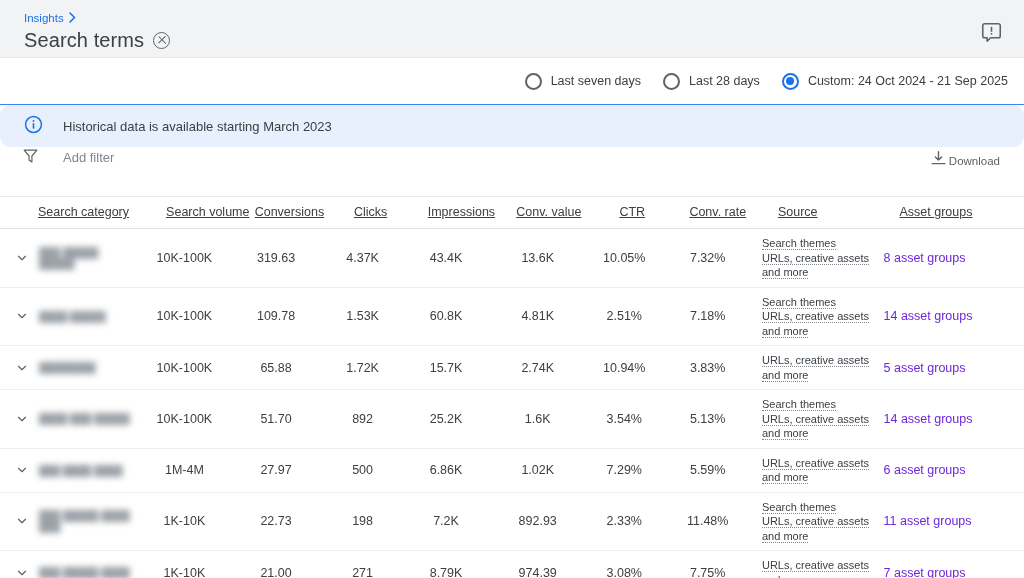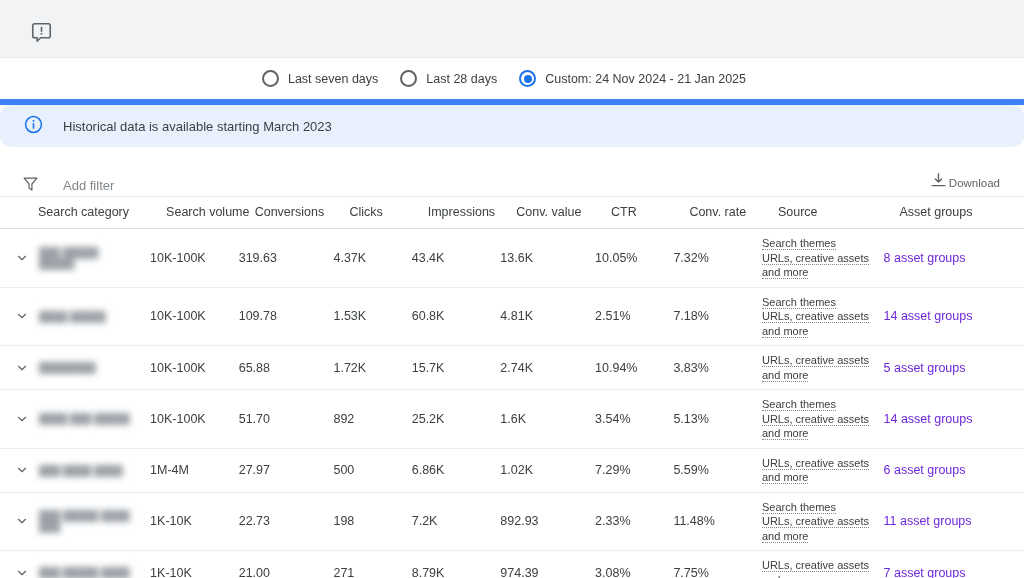--- a/index.html
+++ b/index.html
@@ -78,24 +78,24 @@
   .feedback-btn {
     width: 34px; height: 34px;
     display: flex; align-items: center; justify-content: center;
     cursor: pointer; margin-top: 7px;
   }
 
   
   .daterange-bar {
     height: 47px;
     background: #ffffff;
-    border-bottom: 6px solid #3b82f6;
-    display: flex;
-    align-items: center;
-    justify-content: center;
+    border-bottom: 1px solid #3b82f6;
+    display: flex;
+    align-items: center;
+    justify-content: flex-end;
     padding-right: 16px;
     gap: 22px;
   }
   .radio-opt {
     display: flex;
     align-items: center;
     gap: 9px;
     cursor: pointer;
     font-size: 12.5px;
     color: #3c4043;
@@ -132,21 +132,21 @@
   .info-banner-text {
     font-size: 13px;
     color: #3c4043;
   }
 
   
   .toolbar {
     height: 50px;
     background: #fff;
     display: flex;
-    align-items: flex-end;
+    align-items: flex-start;
     padding: 0 16px 0 22px;
     border-bottom: 1px solid #e8eaed;
     position: relative;
   }
   .filter-group {
     display: flex;
     align-items: center;
     gap: 24px;
     cursor: pointer;
   }
@@ -173,22 +173,23 @@
   table { width: 100%; border-collapse: collapse; table-layout: fixed; }
 
   thead th {
     font-size: 12.5px;
     font-weight: 400;
     color: #3c4043;
     padding: 8px 10px 9px 26px;
     border-bottom: 1px solid #e0e0e0;
     white-space: nowrap;
     vertical-align: middle;
-  }
-  th.num, td.num { text-align: left; }
+    text-decoration: underline;
+  }
+  th.num, td.num { text-align: center; }
   th.txt, td.txt { text-align: left; }
 
   col.c-cat    { width: 136px; }
   col.c-vol    { width: 86px; }
   col.c-conv   { width: 92px; }
   col.c-clicks { width: 76px; }
   col.c-impr   { width: 86px; }
   col.c-value  { width: 92px; }
   col.c-ctr    { width: 76px; }
   col.c-rate   { width: 86px; }
@@ -243,41 +244,55 @@
   .asset-link {
     font-size: 12.5px;
     color: #6d28d9;
     cursor: pointer;
   }
 </style>
 </head>
 <body>
 
 <div class="page-header">
+  <div class="header-left">
+    <div class="breadcrumb">
+      <span class="breadcrumb-link">Insights</span>
+      <span class="breadcrumb-chevron">
+        <svg width="7" height="11" viewBox="0 0 7 11">
+            <path d="M1 1l4.5 4.5L1 10" stroke="#1a73e8" stroke-width="1.6" fill="none" stroke-linecap="round" stroke-linejoin="round"></path>
+          </svg>
+      </span>
+    </div>
+    <div class="title-row">
+      <span class="page-title">Search terms</span>
+      <span class="close-chip"></span>
+    </div>
+  </div>
   <div class="feedback-btn">
     <svg width="21" height="21" viewBox="0 0 24 24">
       <path d="M20 2H4a2 2 0 0 0-2 2v12a2 2 0 0 0 2 2h3v4l4-4h9a2 2 0 0 0 2-2V4a2 2 0 0 0-2-2z" fill="none" stroke="#5f6368" stroke-width="1.8" stroke-linejoin="round"></path>
       <rect x="11.1" y="5.6" width="1.8" height="5.6" fill="#5f6368"></rect>
       <rect x="11.1" y="12.6" width="1.8" height="1.8" fill="#5f6368"></rect>
     </svg>
   </div>
 </div>
 
 <div class="daterange-bar">
   <div class="radio-opt">
     <span class="radio-mark"></span>
     <span>Last seven days</span>
   </div>
   <div class="radio-opt">
     <span class="radio-mark"></span>
     <span>Last 28 days</span>
   </div>
   <div class="radio-opt selected">
     <span class="radio-mark"></span>
-    <span>Custom: 24 Nov 2024 - 21 Jan 2025</span>
+    <span>Custom: 24 Oct 2024 - 21 Sep 2025</span>
   </div>
 </div>
 
 <div class="info-banner">
   <span>
     <svg width="19" height="19" viewBox="0 0 24 24">
       <circle cx="12" cy="12" r="10" fill="none" stroke="#1a73e8" stroke-width="1.9"></circle>
       <rect x="11" y="10.3" width="2" height="7" fill="#1a73e8"></rect>
       <rect x="11" y="6.4" width="2" height="2.2" fill="#1a73e8"></rect>
     </svg>

